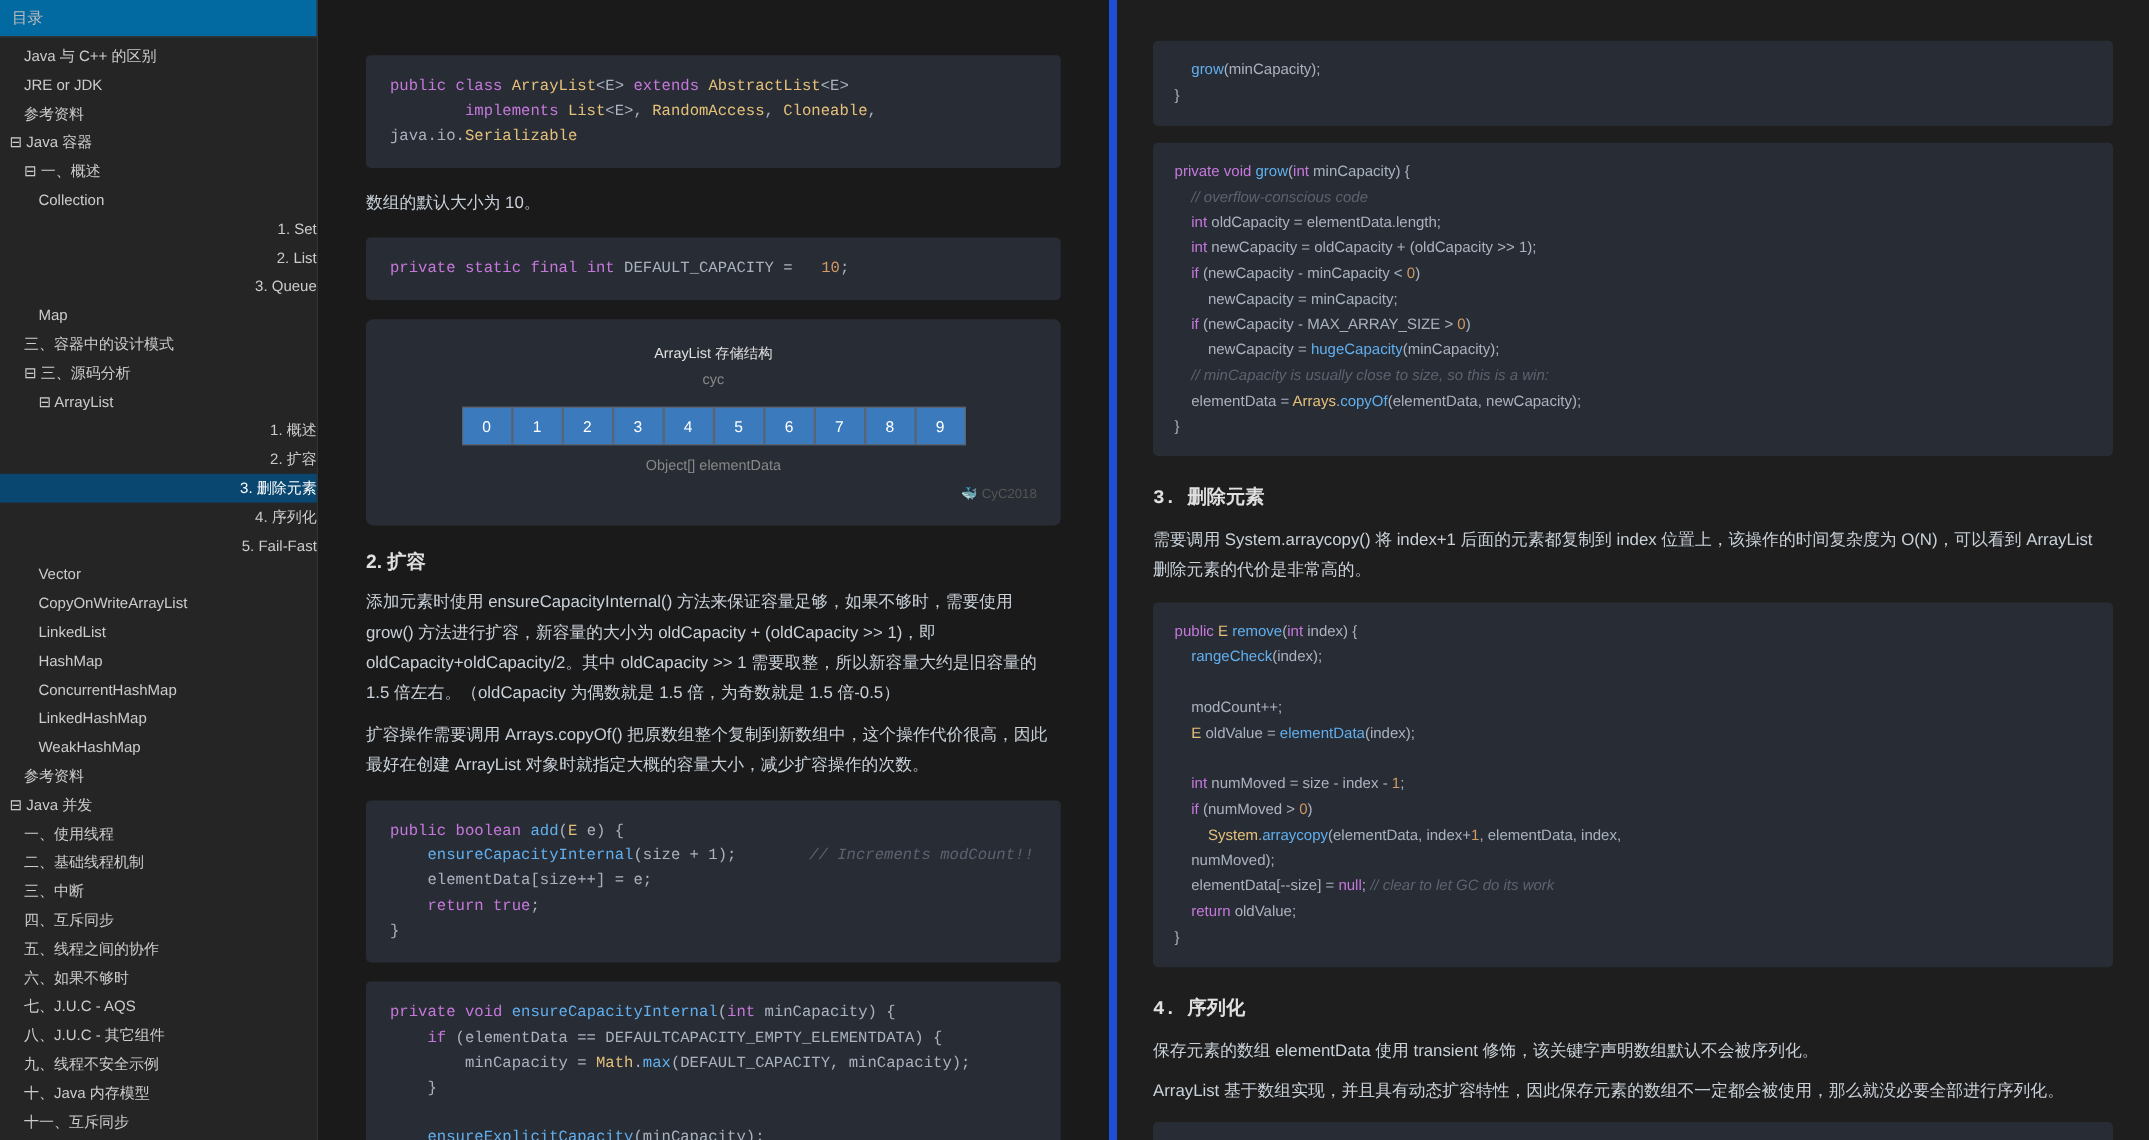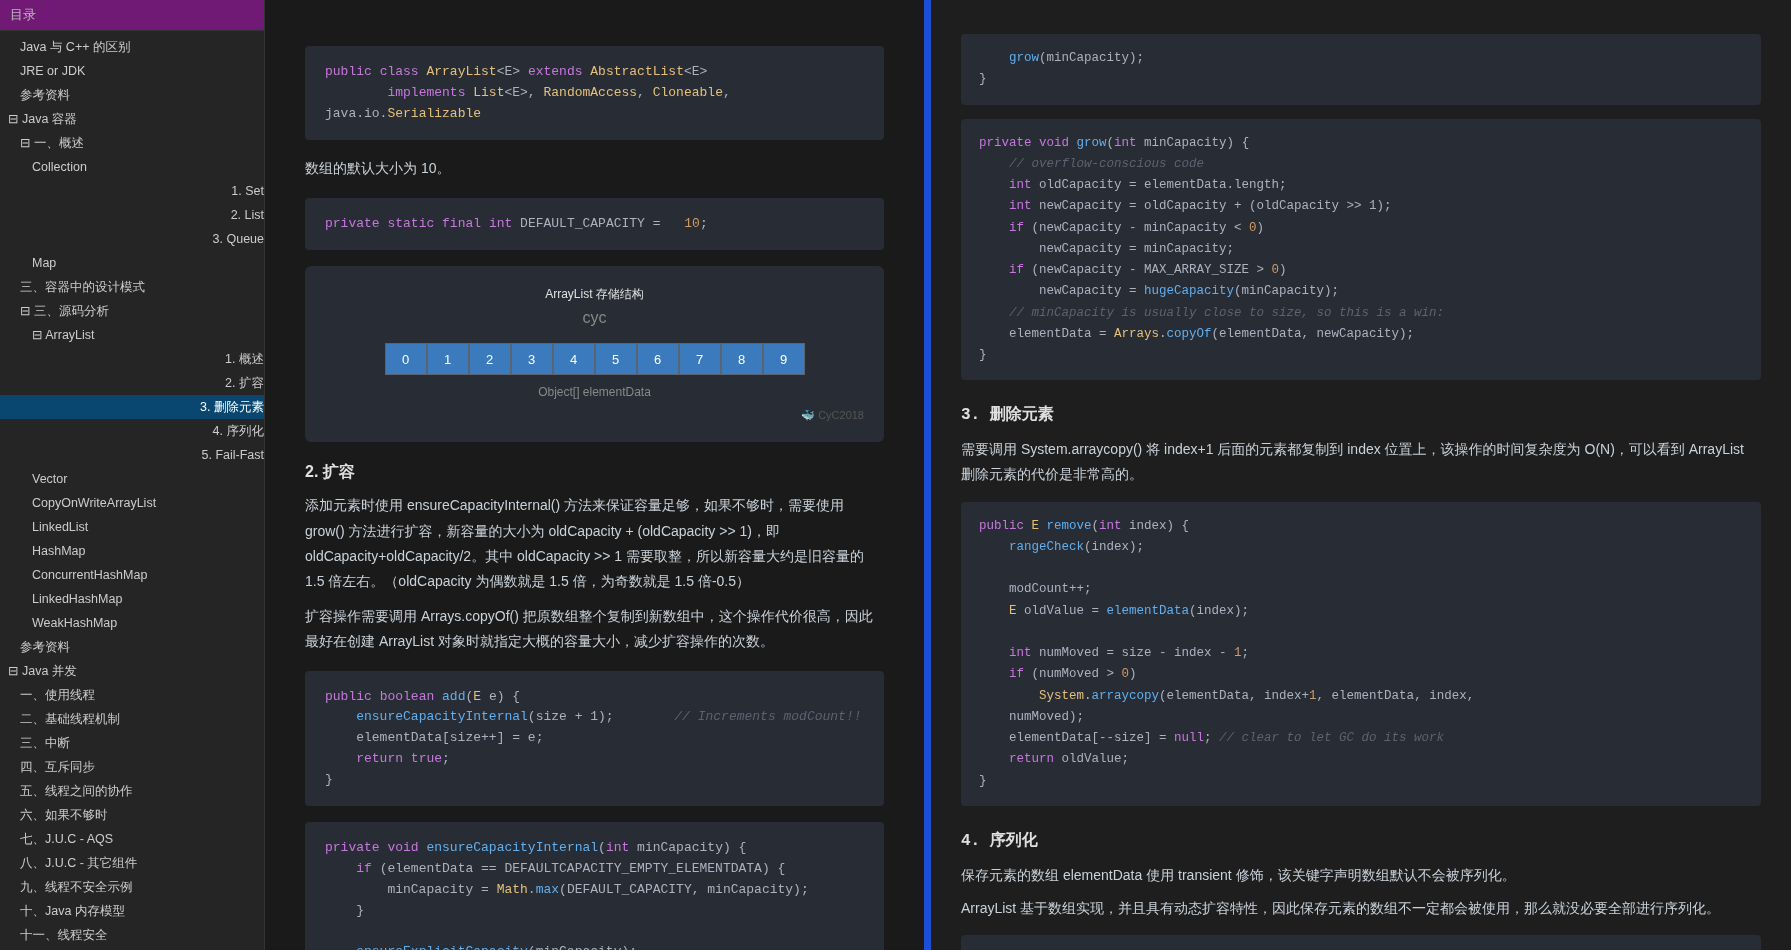--- a/index.html
+++ b/index.html
@@ -14,21 +14,21 @@
       display: flex;
       flex-direction: column;
       border-right: 1px solid #333;
       overflow: hidden;
     }
     #sidebar-header {
       padding: 6px 10px;
       font-size: 13px;
       color: #bbb;
       border-bottom: 1px solid #333;
-      background: #701a75;
+      background: #0369a1;
     }
     #sidebar-content {
       overflow-y: auto;
       flex: 1;
       padding: 4px 0;
     }
     #sidebar-content::-webkit-scrollbar { width: 6px; }
     #sidebar-content::-webkit-scrollbar-track { background: #252526; }
     #sidebar-content::-webkit-scrollbar-thumb { background: #555; }
 
@@ -123,21 +123,21 @@
       margin: 16px 0;
       text-align: center;
     }
     .diagram-title {
       color: #e0e0e0;
       font-size: 12px;
       margin-bottom: 6px;
     }
     .diagram-subtitle {
       color: #888;
-      font-size: 16px;
+      font-size: 12px;
       margin-bottom: 16px;
     }
     .array-boxes {
       display: flex;
       justify-content: center;
       gap: 0;
       margin: 10px 0;
     }
     .array-box {
       width: 42px;
@@ -174,21 +174,21 @@
       font-size: 14px;
       line-height: 1.8;
       margin: 8px 0;
       font-family: "Microsoft YaHei", sans-serif;
     }
     .rp-code-block {
       background: #282c34;
       border-radius: 4px;
       padding: 14px 18px;
       margin: 14px 0;
-      font-family: Liberation Mono, monospace;
+      font-family: Liberation Sans, sans-serif;
       font-size: 12.5px;
       color: #abb2bf;
       line-height: 1.7;
     }
 
     
     .kw { color: #c678dd; }
     .type { color: #e5c07b; }
     .fn { color: #61afef; }
     .num { color: #d19a66; }
@@ -233,21 +233,21 @@
       <div class="tree-item indent-1">一、使用线程</div>
       <div class="tree-item indent-1">二、基础线程机制</div>
       <div class="tree-item indent-1">三、中断</div>
       <div class="tree-item indent-1">四、互斥同步</div>
       <div class="tree-item indent-1">五、线程之间的协作</div>
       <div class="tree-item indent-1">六、如果不够时</div>
       <div class="tree-item indent-1">七、J.U.C - AQS</div>
       <div class="tree-item indent-1">八、J.U.C - 其它组件</div>
       <div class="tree-item indent-1">九、线程不安全示例</div>
       <div class="tree-item indent-1">十、Java 内存模型</div>
-      <div class="tree-item indent-1">十一、线程安全</div>
+      <div class="tree-item indent-1">十一、互斥同步</div>
       <div class="tree-item indent-1">十二、锁优化</div>
     </div>
 </div>
 
 <div id="main">
 
   <div id="article-panel">
 
     <div class="code-block">
       <span class="kw">public</span> <span class="kw">class</span> <span class="type">ArrayList</span>&lt;E&gt; <span class="kw">extends</span> <span class="type">AbstractList</span>&lt;E&gt;<br>

